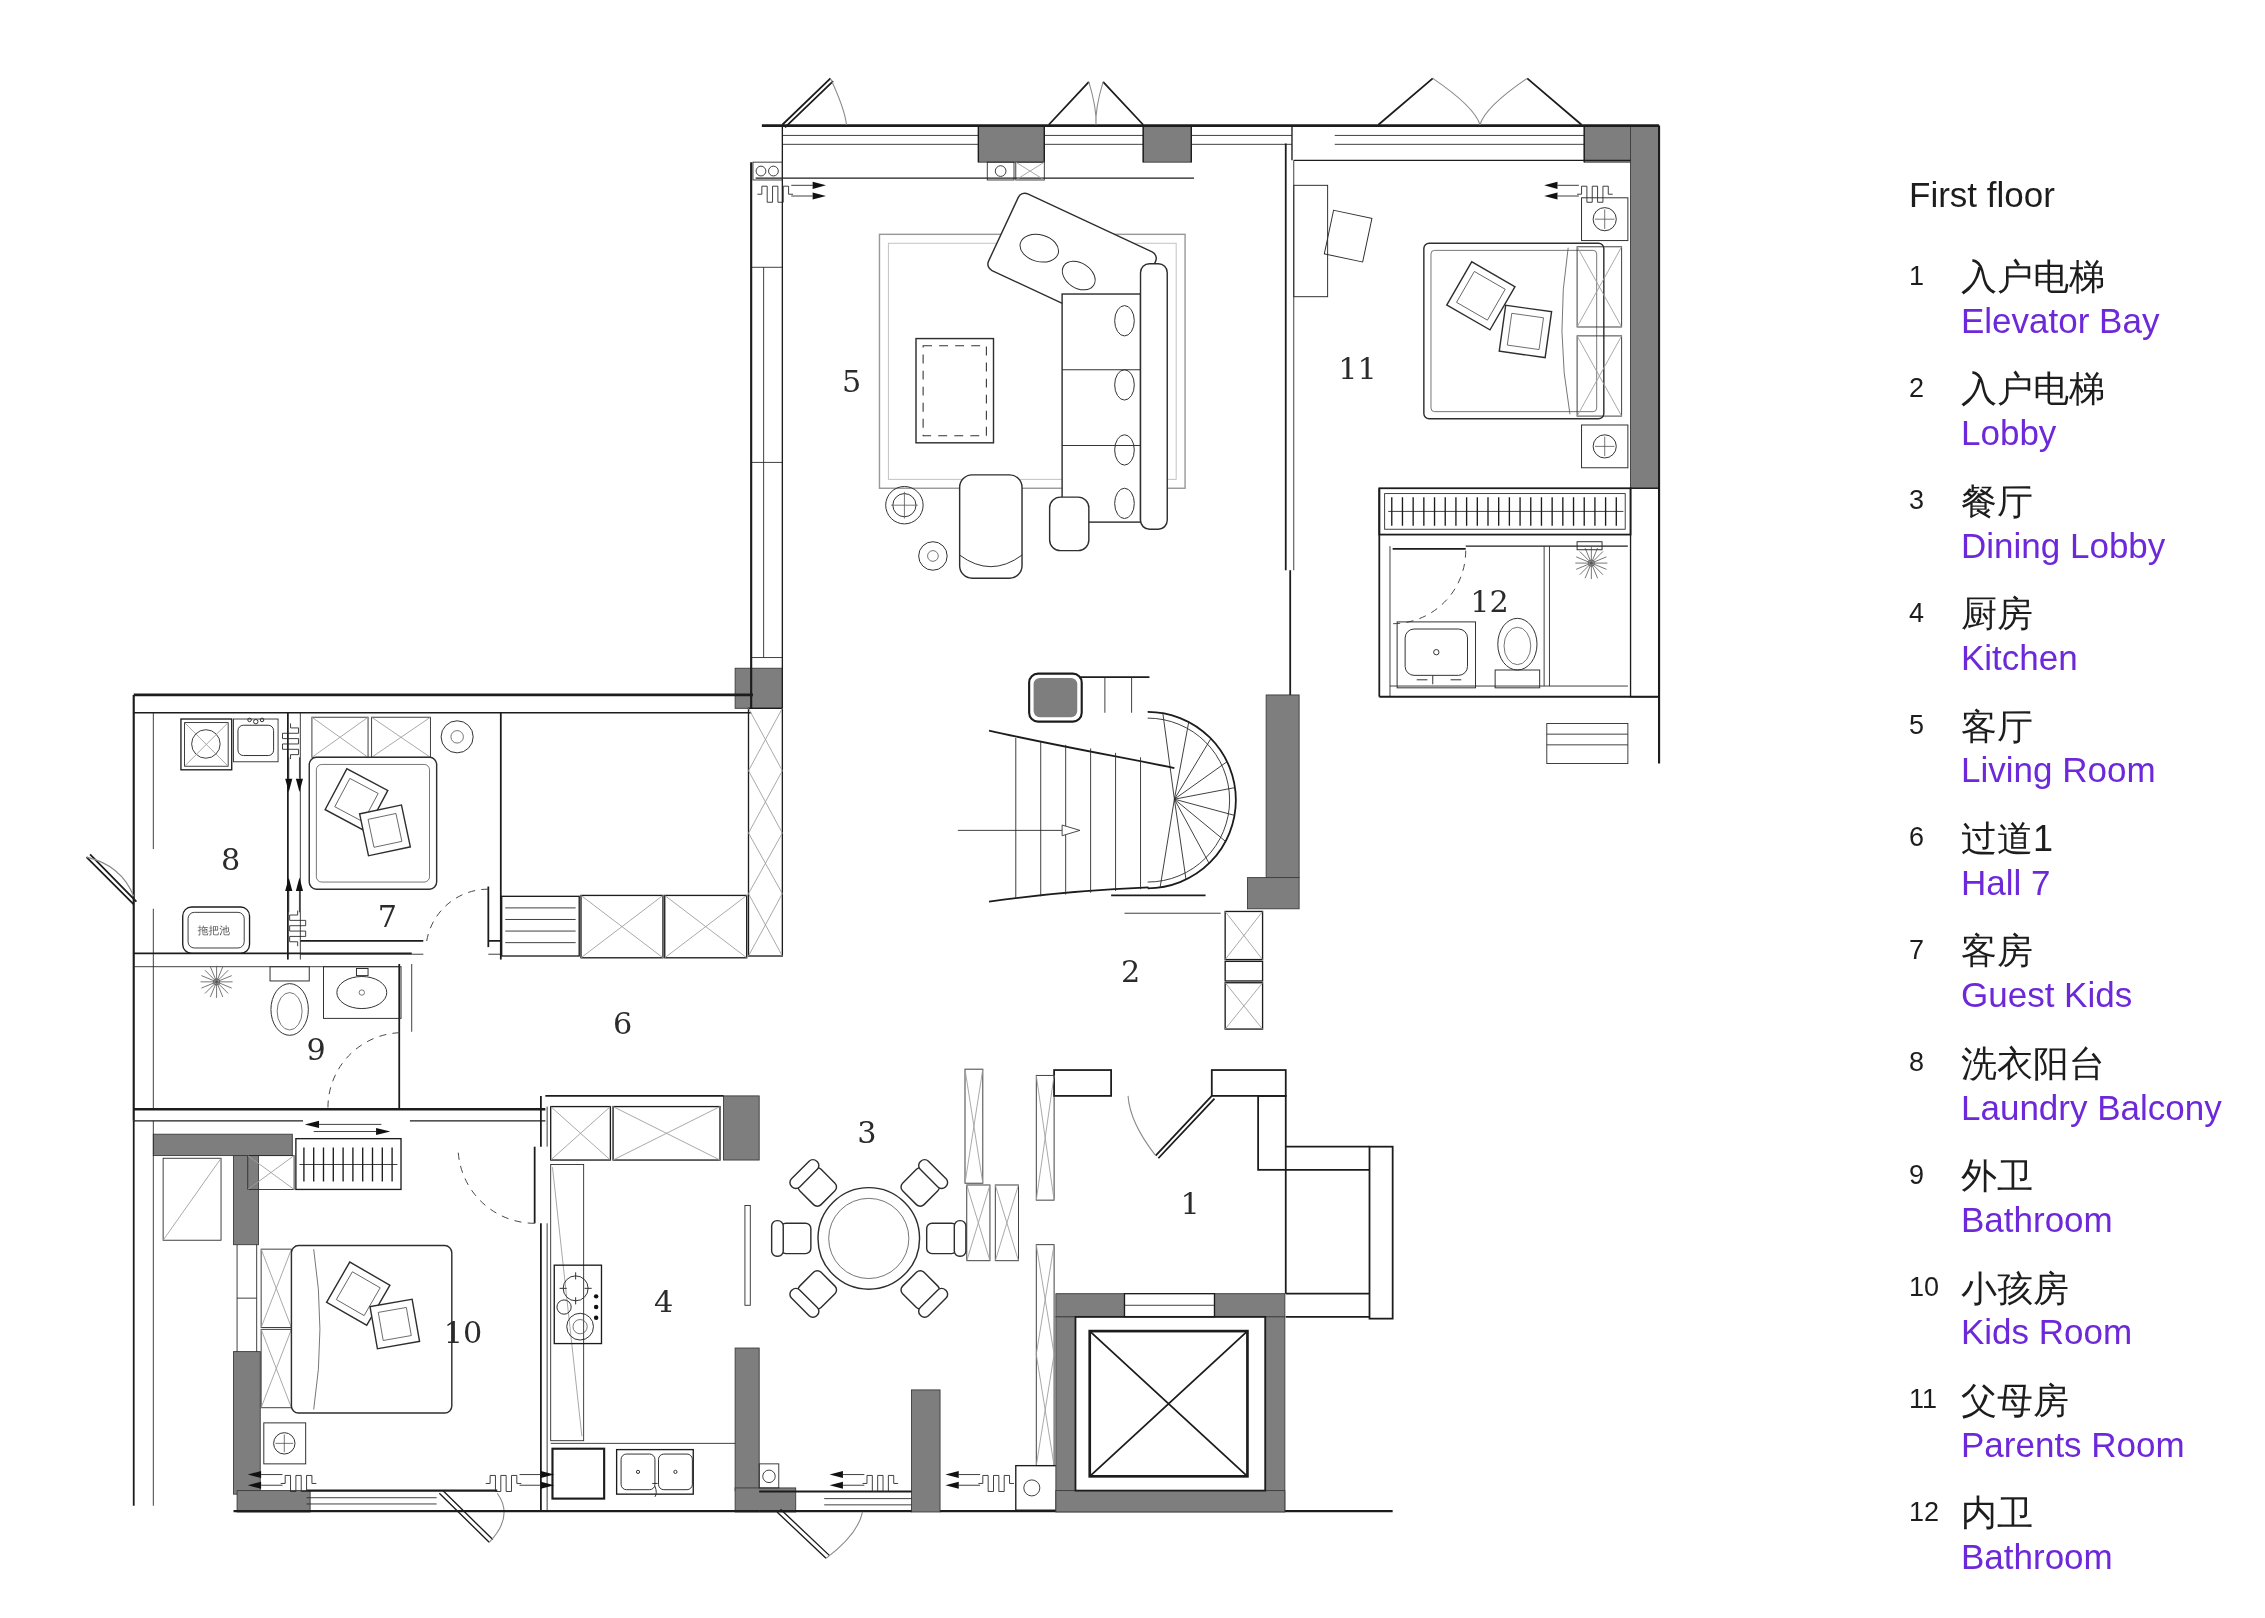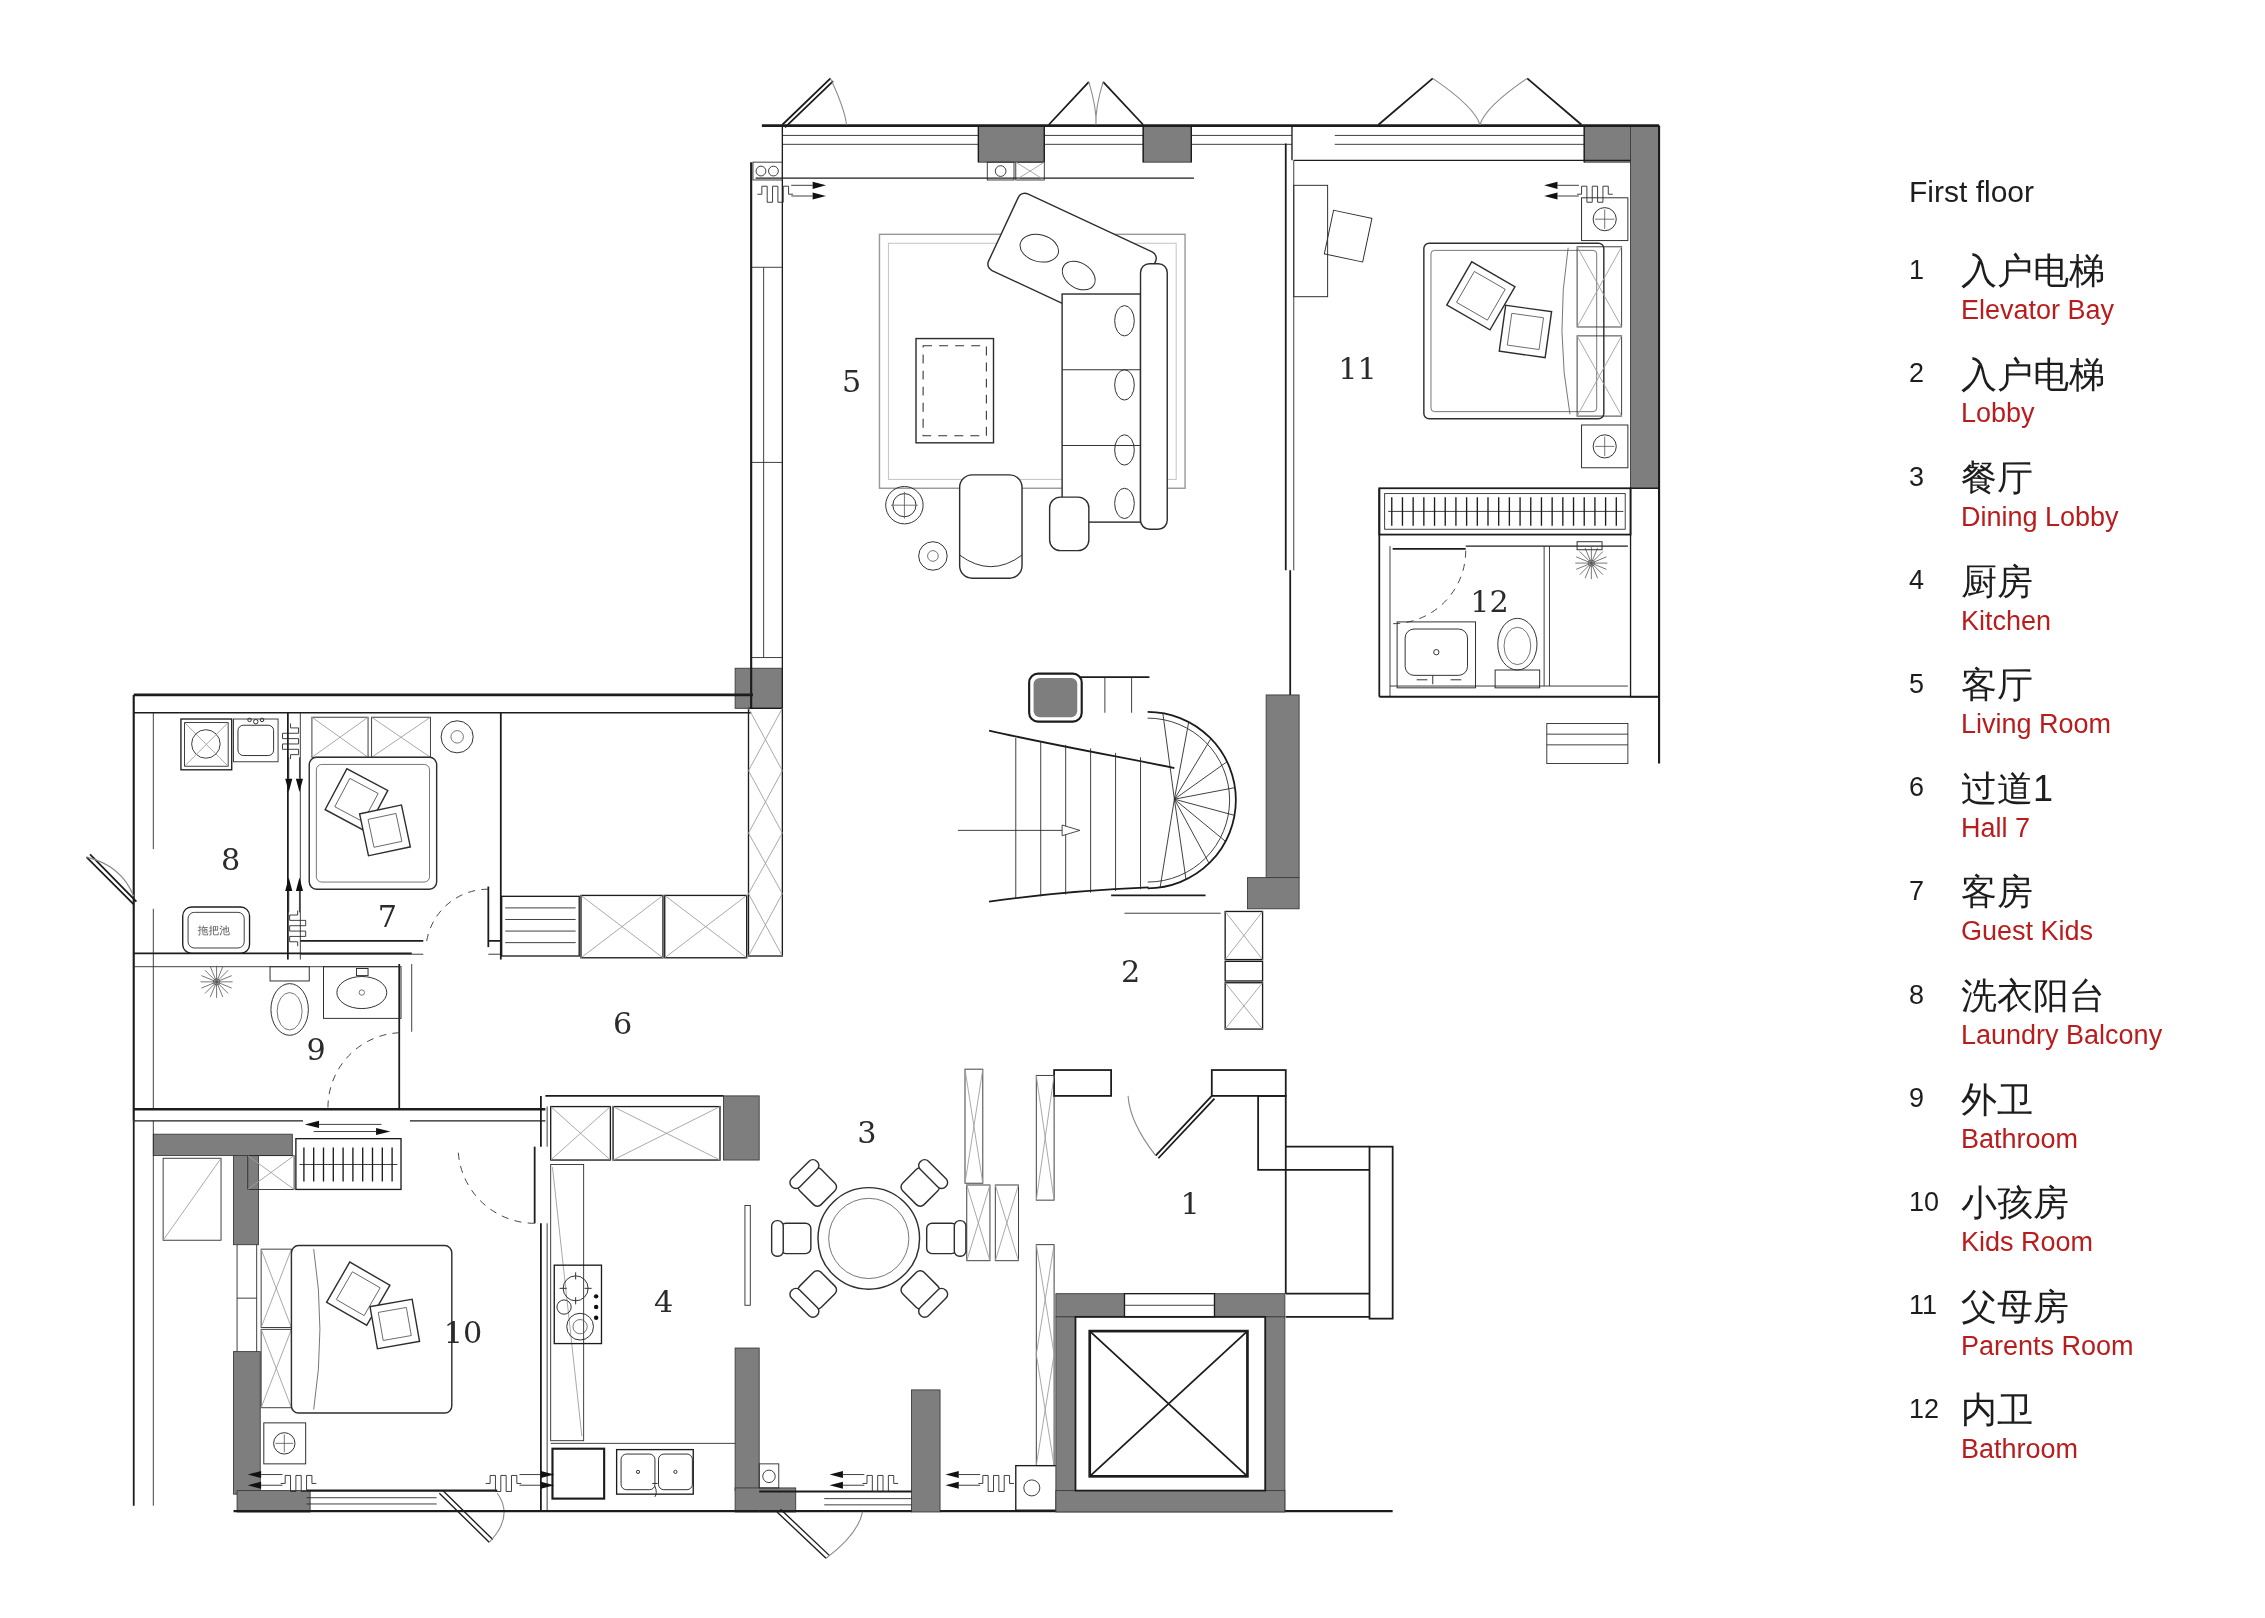--- a/index.html
+++ b/index.html
@@ -19,25 +19,25 @@
   .dash{stroke:#444;stroke-width:1.1;fill:none;stroke-dasharray:8 7}
   .gray{fill:#7e7e7e;stroke:#3b3b3b;stroke-width:1}
   .furn{stroke:#2e2e2e;stroke-width:1.6;fill:#fff}
   .furn1{stroke:#2e2e2e;stroke-width:1.1;fill:none}
   .blk{fill:#111}
   .rmlbl{font-family:"DejaVu Serif","Liberation Serif",serif;font-size:34px;fill:#2b2b2b}
   .tinylbl{font-family:"Liberation Sans",sans-serif;font-size:12px;fill:#555}
 
   
   .legend{position:absolute;left:1909px;top:175px;width:348px;color:#1d1d1d}
-  .legend-title{font-size:30px;margin:0 0 41px 0;font-weight:400}
+  .legend-title{font-size:35px;margin:0 0 41px 0;font-weight:400}
   .li{display:flex;margin-bottom:28px}
   .li .num{width:52px;font-size:27px;padding-top:4.5px;flex:none}
   .li .zh{font-size:36px;line-height:1.15}
-  .li .en{font-size:27px;color:#b91c1c;margin-top:4.5px;line-height:1.1}
+  .li .en{font-size:35px;color:#6d28d9;margin-top:4.5px;line-height:1.1}
 </style>
 </head>
 <body>
 
 <div id="page">
 
 <svg id="plan-svg" width="2265" height="1618" viewBox="0 0 2542 1816" xmlns="http://www.w3.org/2000/svg">
 
   <defs>
     <g id="chair">

